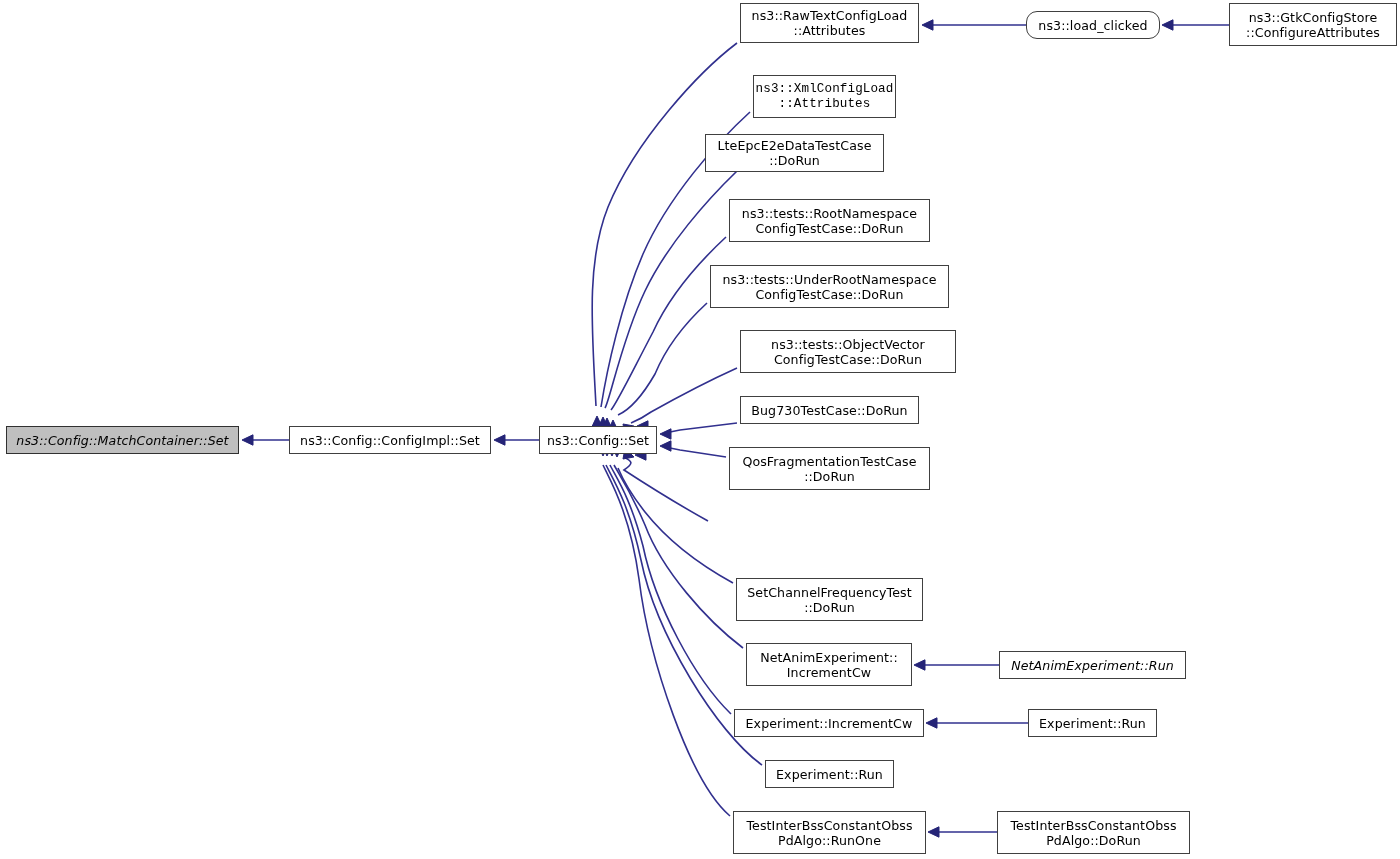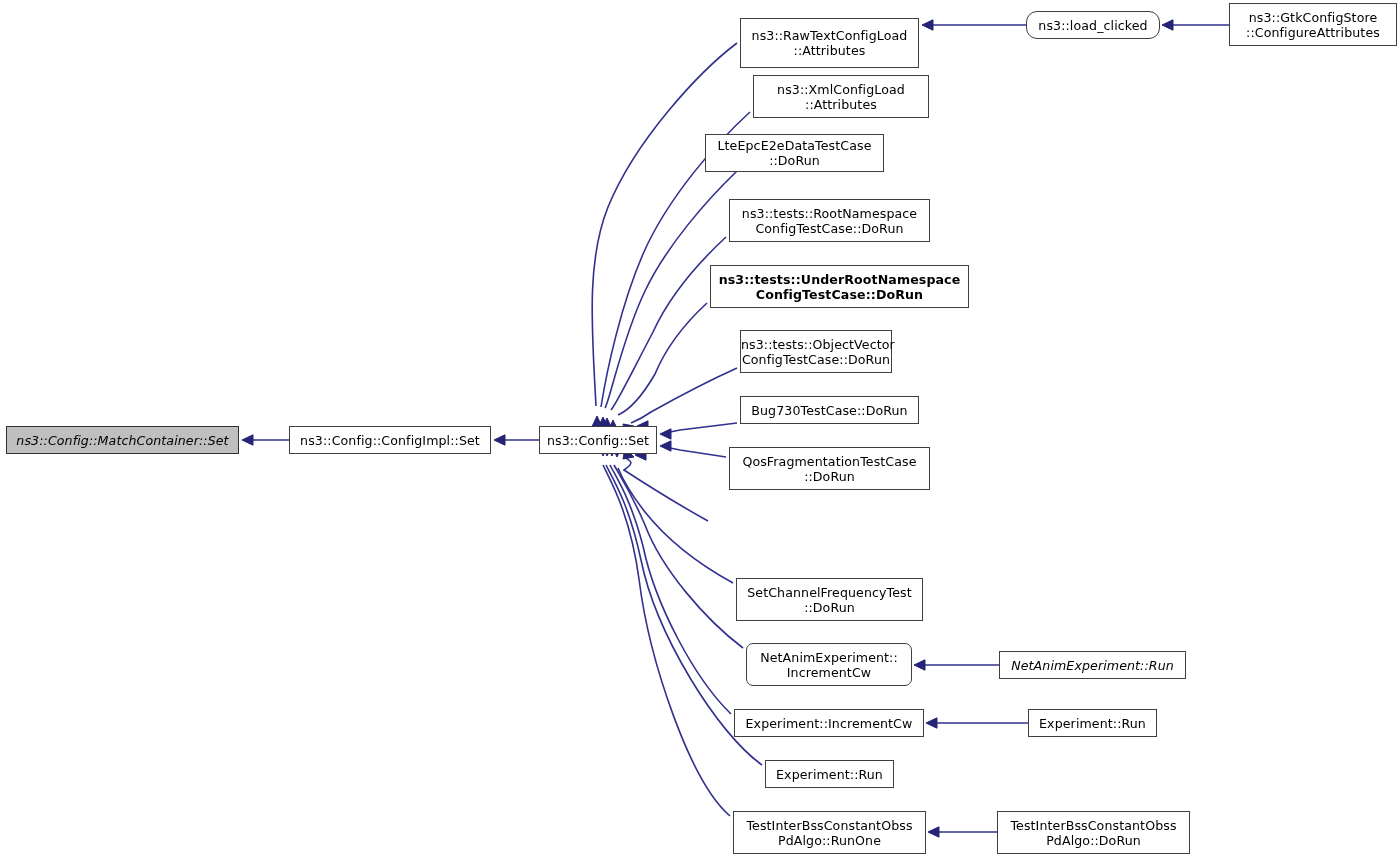--- a/index.html
+++ b/index.html
@@ -94,38 +94,38 @@
       <path d="M999,665 L924,665" fill="none" stroke="#31308e" stroke-width="1.6"></path>
       <polygon points="914,665 925,659.8 925,670.2" fill="#252477" stroke="#252477" stroke-width="1"></polygon>
       <path d="M1028,723 L936,723" fill="none" stroke="#31308e" stroke-width="1.6"></path>
       <polygon points="926,723 937,717.8 937,728.2" fill="#252477" stroke="#252477" stroke-width="1"></polygon>
       <path d="M997,832 L938,832" fill="none" stroke="#31308e" stroke-width="1.6"></path>
       <polygon points="928,832 939,826.8 939,837.2" fill="#252477" stroke="#252477" stroke-width="1"></polygon>
     </svg>
 <div class="gnode current" title="ns3::Config::MatchContainer::Set" style="left: 6px; top: 426px; width: 233px; height: 28px; font-style: italic;"><span>ns3::Config::MatchContainer::Set</span></div>
     <div class="gnode" title="ns3::Config::ConfigImpl::Set" style="left: 289px; top: 426px; width: 202px; height: 28px;"><span>ns3::Config::ConfigImpl::Set</span></div>
     <div class="gnode" title="ns3::Config::Set" style="left: 539px; top: 426px; width: 118px; height: 28px;"><span>ns3::Config::Set</span></div>
-    <div class="gnode" title="ns3::RawTextConfigLoad::Attributes" style="left: 740px; top: 18px; width: 179px; height: 50px;"><span>ns3::RawTextConfigLoad
+    <div class="gnode" title="ns3::RawTextConfigLoad::Attributes" style="left: 740px; top: 3px; width: 179px; height: 40px;"><span>ns3::RawTextConfigLoad
 ::Attributes</span></div>
-    <div class="gnode" title="ns3::XmlConfigLoad::Attributes" style="left: 753px; top: 75px; width: 176px; height: 43px;"><span>ns3::XmlConfigLoad
+    <div class="gnode" title="ns3::XmlConfigLoad::Attributes" style="left: 753px; top: 75px; width: 143px; height: 43px; font-family: Liberation Mono, monospace;"><span>ns3::XmlConfigLoad
 ::Attributes</span></div>
     <div class="gnode" title="LteEpcE2eDataTestCase::DoRun" style="left: 705px; top: 134px; width: 179px; height: 38px;"><span>LteEpcE2eDataTestCase
 ::DoRun</span></div>
     <div class="gnode" title="ns3::tests::RootNamespaceConfigTestCase::DoRun" style="left: 729px; top: 199px; width: 201px; height: 43px;"><span>ns3::tests::RootNamespace
 ConfigTestCase::DoRun</span></div>
-    <div class="gnode" title="ns3::tests::UnderRootNamespaceConfigTestCase::DoRun" style="left: 710px; top: 265px; width: 259px; height: 43px; font-weight: bold;"><span>ns3::tests::UnderRootNamespace
+    <div class="gnode" title="ns3::tests::UnderRootNamespaceConfigTestCase::DoRun" style="left: 710px; top: 265px; width: 239px; height: 43px;"><span>ns3::tests::UnderRootNamespace
 ConfigTestCase::DoRun</span></div>
-    <div class="gnode" title="ns3::tests::ObjectVectorConfigTestCase::DoRun" style="left: 740px; top: 330px; width: 152px; height: 43px;"><span>ns3::tests::ObjectVector
+    <div class="gnode" title="ns3::tests::ObjectVectorConfigTestCase::DoRun" style="left: 740px; top: 330px; width: 216px; height: 43px;"><span>ns3::tests::ObjectVector
 ConfigTestCase::DoRun</span></div>
     <div class="gnode" title="Bug730TestCase::DoRun" style="left: 740px; top: 396px; width: 179px; height: 28px;"><span>Bug730TestCase::DoRun</span></div>
     <div class="gnode" title="QosFragmentationTestCase::DoRun" style="left: 729px; top: 447px; width: 201px; height: 43px;"><span>QosFragmentationTestCase
 ::DoRun</span></div>
     <div class="gnode" title="SetChannelFrequencyTest::DoRun" style="left: 736px; top: 578px; width: 187px; height: 43px;"><span>SetChannelFrequencyTest
 ::DoRun</span></div>
-    <div class="gnode" title="NetAnimExperiment::IncrementCw" style="left: 746px; top: 643px; width: 166px; height: 43px; border-radius: 7px;"><span>NetAnimExperiment::
+    <div class="gnode" title="NetAnimExperiment::IncrementCw" style="left: 746px; top: 643px; width: 166px; height: 43px;"><span>NetAnimExperiment::
 IncrementCw</span></div>
     <div class="gnode" title="Experiment::IncrementCw" style="left: 734px; top: 709px; width: 190px; height: 28px;"><span>Experiment::IncrementCw</span></div>
     <div class="gnode" title="Experiment::Run" style="left: 765px; top: 760px; width: 129px; height: 28px;"><span>Experiment::Run</span></div>
     <div class="gnode" title="TestInterBssConstantObssPdAlgo::RunOne" style="left: 733px; top: 811px; width: 193px; height: 43px;"><span>TestInterBssConstantObss
 PdAlgo::RunOne</span></div>
     <div class="gnode" title="ns3::load_clicked" style="left: 1026px; top: 11px; width: 134px; height: 28px; border-radius: 11px;"><span>ns3::load_clicked</span></div>
     <div class="gnode" title="ns3::GtkConfigStore::ConfigureAttributes" style="left: 1229px; top: 3px; width: 168px; height: 43px;"><span>ns3::GtkConfigStore
 ::ConfigureAttributes</span></div>
     <div class="gnode" title="NetAnimExperiment::Run" style="left: 999px; top: 651px; width: 187px; height: 28px; font-style: italic;"><span>NetAnimExperiment::Run</span></div>
     <div class="gnode" title="Experiment::Run" style="left: 1028px; top: 709px; width: 129px; height: 28px;"><span>Experiment::Run</span></div>

